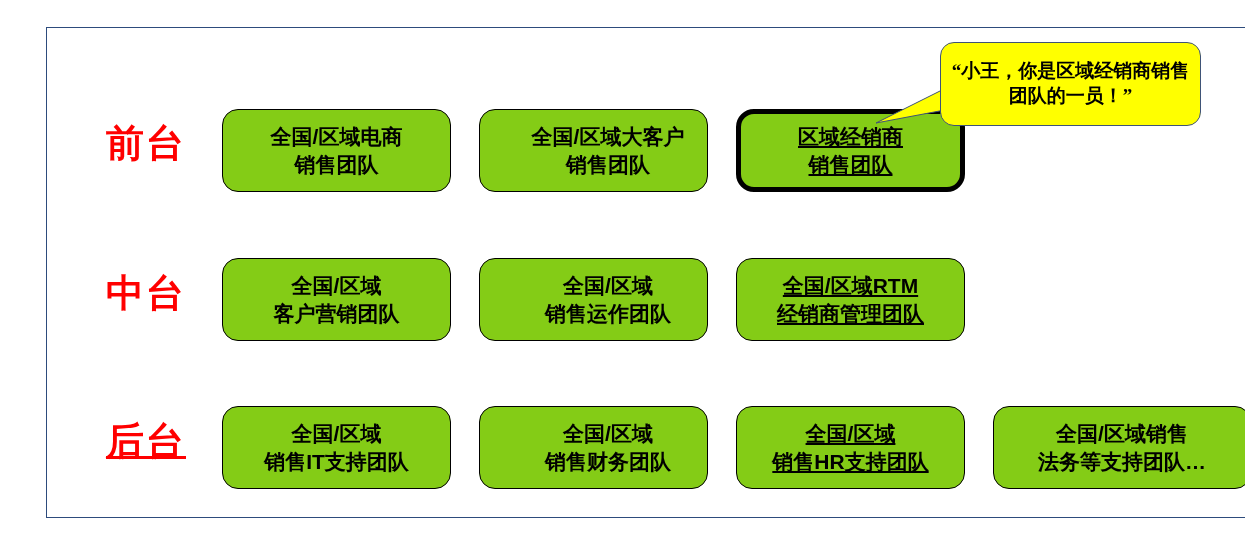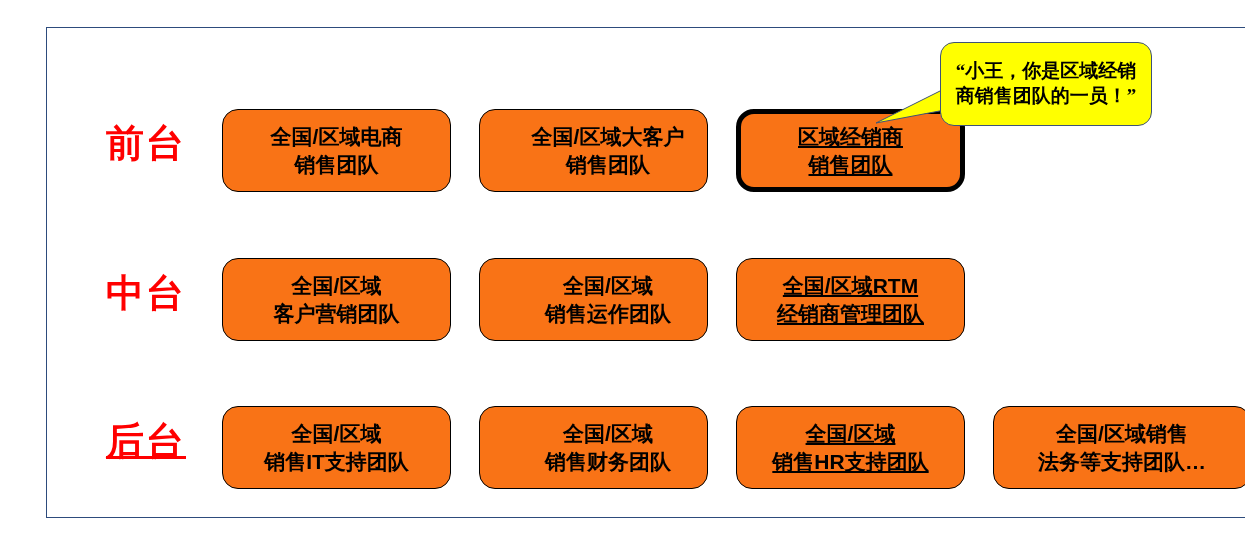--- a/index.html
+++ b/index.html
@@ -42,21 +42,21 @@
   #row-label-0 { left: 59px; top: 96px; }
   #row-label-1 { left: 59px; top: 246px; }
   #row-label-2 { left: 59px; top: 394px; text-decoration: underline; }
 
   
   .team-box {
     position: absolute;
     box-sizing: border-box;
     border: 1.6px solid #000000;
     border-radius: 16px;
-    background: #f97316;
+    background: #84cc16;
     display: flex;
     align-items: center;
     justify-content: center;
     text-align: center;
     height: 83px;
     width: 229px;
   }
   .team-box.highlight {
     border-width: 5.5px;
     border-radius: 18px;
@@ -80,21 +80,21 @@
   .c2 { left: 689px; text-decoration: underline; }
   .c3 { left: 946px; }
 
   .team-box.c3.r2 { width: 258px; }
 
   
   #callout {
     position: absolute;
     left: 940px;
     top: 42px;
-    width: 212px;
+    width: 261px;
     height: 84px;
     box-sizing: border-box;
     background: #ffff00;
     border: 1.6px solid #3f5377;
     border-radius: 14px;
     display: flex;
     align-items: center;
     justify-content: center;
     z-index: 3;
   }

